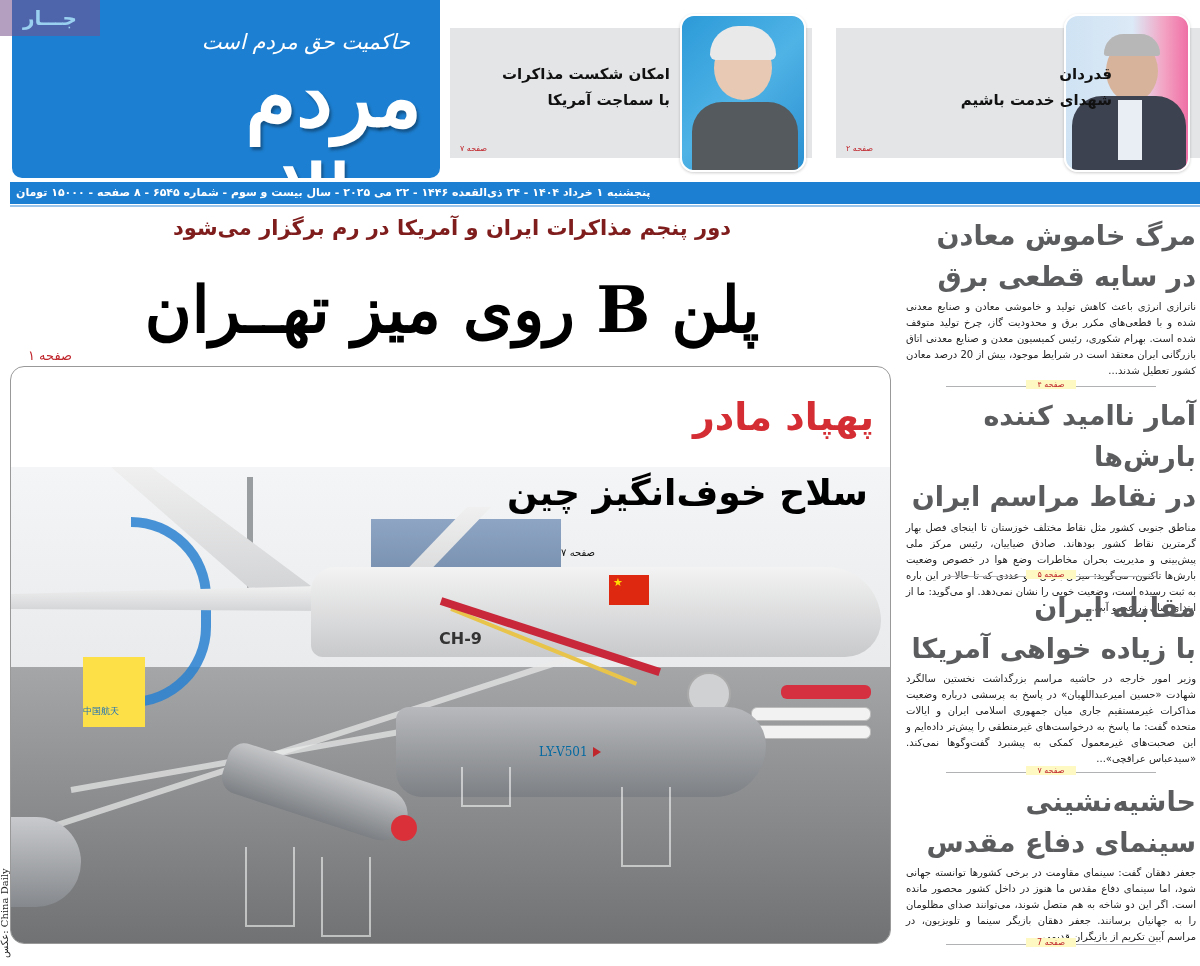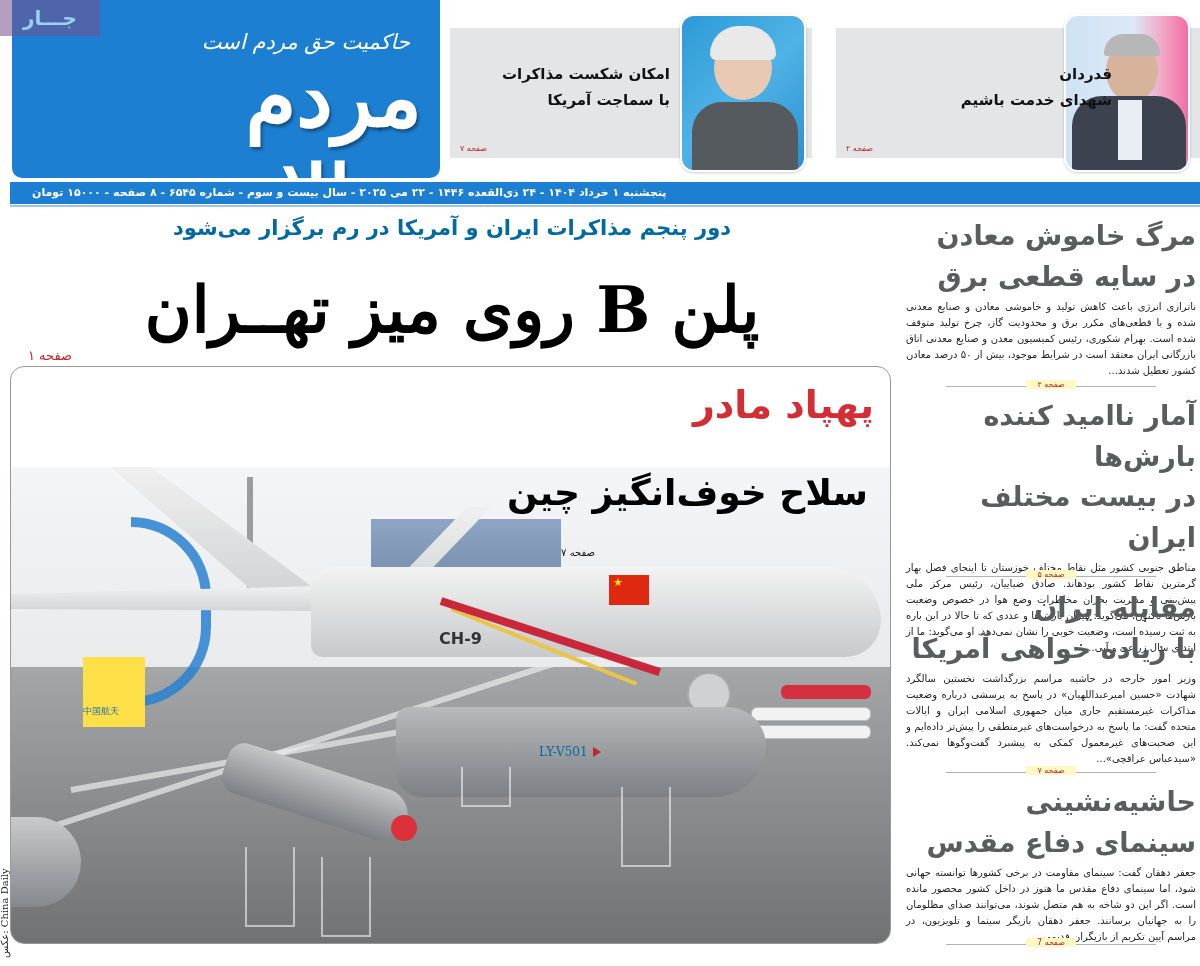--- a/index.html
+++ b/index.html
@@ -11,26 +11,26 @@
   .masthead-slogan { position: absolute; right: 30px; top: 30px; color: #fff; font-family: "DejaVu Serif", serif; font-style: italic; font-size: 21px; direction: rtl; }
   .jar-watermark { position: absolute; left: 0; top: 0; width: 100px; height: 36px; background: rgba(120,80,140,0.55); color: #9ad0f0; font-weight: bold; font-size: 20px; direction: rtl; text-align: center; line-height: 36px; z-index: 5; }
 
   
   .teaser { position: absolute; top: 28px; height: 130px; background: #e3e5e7; }
   .teaser-photo { position: absolute; top: -14px; width: 126px; height: 158px; border-radius: 14px; border: 2px solid #fff; overflow: hidden; box-shadow: 0 1px 3px rgba(0,0,0,0.2); }
   .teaser-text { position: absolute; direction: rtl; text-align: right; font-weight: bold; font-size: 15px; color: #111; line-height: 1.7; }
   .teaser-page { position: absolute; left: 10px; bottom: 5px; color: #c0272d; font-size: 8px; direction: rtl; }
 
   
-  .datebar { position: absolute; left: 10px; top: 182px; width: 1190px; height: 22px; background: #1d7fd1; color: #fff; font-size: 11px; font-weight: bold; direction: rtl; text-align: left; padding-left: 22px; line-height: 22px; }
+  .datebar { position: absolute; left: 10px; top: 182px; width: 1190px; height: 22px; background: #1d7fd1; color: #fff; font-size: 11px; font-weight: bold; direction: rtl; text-align: left; padding-left: 6px; line-height: 22px; }
   .datebar span { direction: rtl; unicode-bidi: embed; }
   .datebar-under { position: absolute; left: 10px; top: 205px; width: 1190px; height: 2px; background: #9bc5ea; }
 
   
-  .kicker { position: absolute; left: 12px; top: 216px; width: 880px; text-align: center; font-size: 21px; font-weight: bold; direction: rtl; color: #0369a1; }
+  .kicker { position: absolute; left: 12px; top: 216px; width: 880px; text-align: center; font-size: 21px; font-weight: bold; direction: rtl; color: #7f1d1d; }
   .headline { position: absolute; left: 12px; top: 270px; width: 880px; text-align: center; font-family: "DejaVu Serif", serif; font-size: 64px; font-weight: bold; direction: rtl; color: #000; letter-spacing: -1px; line-height: 1.25; }
   .page-ref-small { position: absolute; color: #c0272d; font-size: 13px; direction: rtl; }
 
   
   .photo-card { position: absolute; left: 10px; top: 366px; width: 881px; height: 578px; border: 1px solid #999; border-radius: 14px; overflow: hidden; background: #fff; }
   .photo-sky { position: absolute; left: 0; top: 100px; width: 100%; height: 250px; background: linear-gradient(#f4f5f6, #e6e8ea); }
   .photo-ground { position: absolute; left: 0; top: 300px; width: 100%; height: 280px; background: linear-gradient(#a4a6a8, #6f7172); }
   .tarmac-line { position: absolute; height: 6px; background: rgba(235,235,235,0.7); transform-origin: left center; }
   .building { position: absolute; background: #8aa3c2; }
   .drone-fuselage { position: absolute; left: 300px; top: 200px; width: 570px; height: 90px; background: linear-gradient(#f3f3f3, #c8c9cb); border-radius: 40px 90px 60px 20px; }
@@ -48,21 +48,21 @@
   .bomb { position: absolute; left: 210px; top: 400px; width: 190px; height: 52px; background: linear-gradient(#c4c6c8, #7c7f83); border-radius: 26px 40px 40px 26px; transform: rotate(18deg); }
   .bomb-nose { position: absolute; left: 380px; top: 448px; width: 26px; height: 26px; border-radius: 50%; background: #d9303a; }
   .bomb-left { position: absolute; left: -20px; top: 450px; width: 90px; height: 90px; background: linear-gradient(#c8cacd, #85888c); border-radius: 0 45px 45px 0; }
   .stand { position: absolute; width: 50px; height: 80px; border: 2px solid rgba(255,255,255,0.55); border-top: none; }
   .sensor { position: absolute; left: 676px; top: 305px; width: 44px; height: 44px; border-radius: 50%; background: #cfd1d3; border: 2px solid #aaa; }
   .red-missile { position: absolute; left: 770px; top: 318px; width: 90px; height: 14px; background: #d43040; border-radius: 6px; }
   .white-missile { position: absolute; left: 740px; width: 120px; height: 14px; background: #f2f2f2; border-radius: 6px; border: 1px solid #bbb; }
   .china-logo { position: absolute; left: 72px; top: 290px; width: 62px; height: 70px; background: #fde047; color: #1d6fb8; font-size: 9px; text-align: left; padding-top: 48px; }
   .blue-ring { position: absolute; left: 120px; top: 150px; width: 80px; height: 190px; border: 10px solid #2a82d1; border-left: none; border-radius: 0 80px 80px 0; opacity: 0.85; }
 
-  .card-kicker { position: absolute; right: 16px; top: 16px; color: #d42d33; font-size: 38px; font-weight: bold; direction: rtl; font-family: "DejaVu Sans", sans-serif; letter-spacing: -1px; }
+  .card-kicker { position: absolute; right: 16px; top: 28px; color: #d42d33; font-size: 38px; font-weight: bold; direction: rtl; font-family: "DejaVu Sans", sans-serif; letter-spacing: -1px; }
   .card-title { position: absolute; right: 22px; top: 105px; color: #000; font-size: 36px; font-weight: bold; direction: rtl; letter-spacing: -1px; }
   .card-page { position: absolute; right: 295px; top: 180px; color: #111; font-size: 10px; direction: rtl; }
 
   .photo-credit { position: absolute; left: -1px; top: 868px; width: 14px; height: 90px; writing-mode: vertical-rl; transform: rotate(180deg); font-family: "DejaVu Serif", serif; font-size: 10px; color: #222; white-space: nowrap; }
 
   
   .rcol { position: absolute; left: 906px; top: 216px; width: 290px; }
   .article { position: absolute; left: 0; width: 290px; direction: rtl; text-align: right; }
   .article h2 { font-size: 27px; font-weight: bold; color: #5a5c5e; line-height: 1.5; letter-spacing: -0.5px; }
   .article p { font-size: 10px; color: #222; line-height: 1.6; text-align: justify; margin-top: 2px; }
@@ -150,29 +150,29 @@
   <div class="card-kicker">پهپاد مادر</div>
   <div class="card-title">سلاح خوف‌انگیز چین</div>
   <div class="card-page">صفحه ۷</div>
 </div>
 <div class="photo-credit">عکس: China Daily</div>
 
 <div class="rcol">
   <div class="article" style="top:0;">
     <h2>مرگ خاموش معادن</h2>
     <h2>در سایه قطعی برق</h2>
-    <p>ناترازی انرژی باعث کاهش تولید و خاموشی معادن و صنایع معدنی شده و با قطعی‌های مکرر برق و محدودیت گاز، چرخ تولید متوقف شده است. بهرام شکوری، رئیس کمیسیون معدن و صنایع معدنی اتاق بازرگانی ایران معتقد است در شرایط موجود، بیش از ۵۰ درصد معادن کشور تعطیل شدند...</p>
+    <p>ناترازی انرژی باعث کاهش تولید و خاموشی معادن و صنایع معدنی شده و با قطعی‌های مکرر برق و محدودیت گاز، چرخ تولید متوقف شده است. بهرام شکوری، رئیس کمیسیون معدن و صنایع معدنی اتاق بازرگانی ایران معتقد است در شرایط موجود، بیش از 20 درصد معادن کشور تعطیل شدند...</p>
   </div>
   <div class="divider" style="top:164px;">
       <span>صفحه ۴</span>
     </div>
 
   <div class="article" style="top:180px;">
     <h2>آمار ناامید کننده بارش‌ها</h2>
-    <h2>در بیست مختلف ایران</h2>
+    <h2>در نقاط مراسم ایران</h2>
     <p>مناطق جنوبی کشور مثل نقاط مختلف خوزستان تا اینجای فصل بهار گرمترین نقاط کشور بودهاند. صادق ضیاییان، رئیس مرکز ملی پیش‌بینی و مدیریت بحران مخاطرات وضع هوا در خصوص وضعیت بارش‌ها تاکنون، می‌گوید: میزان بارش‌ها و عددی که تا حالا در این باره به ثبت رسیده است، وضعیت خوبی را نشان نمی‌دهد. او می‌گوید: ما از ابتدای سال زراعی و آبی...</p>
   </div>
   <div class="divider" style="top:354px;">
       <span>صفحه ۵</span>
     </div>
 
   <div class="article" style="top:372px;">
     <h2>مقابله ایران</h2>
     <h2>با زیاده خواهی آمریکا</h2>
     <p>وزیر امور خارجه در حاشیه مراسم بزرگداشت نخستین سالگرد شهادت «حسین امیرعبداللهیان» در پاسخ به پرسشی درباره وضعیت مذاکرات غیرمستقیم جاری میان جمهوری اسلامی ایران و ایالات متحده گفت: ما پاسخ به درخواست‌های غیرمنطقی را پیش‌تر داده‌ایم و این صحبت‌های غیرمعمول کمکی به پیشبرد گفت‌وگوها نمی‌کند. «سیدعباس عراقچی»...</p>

